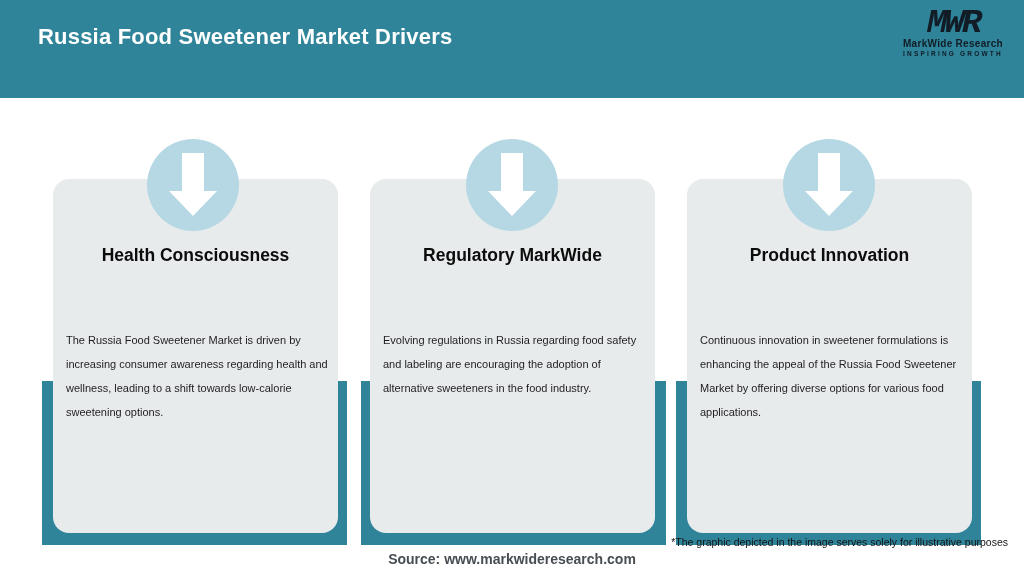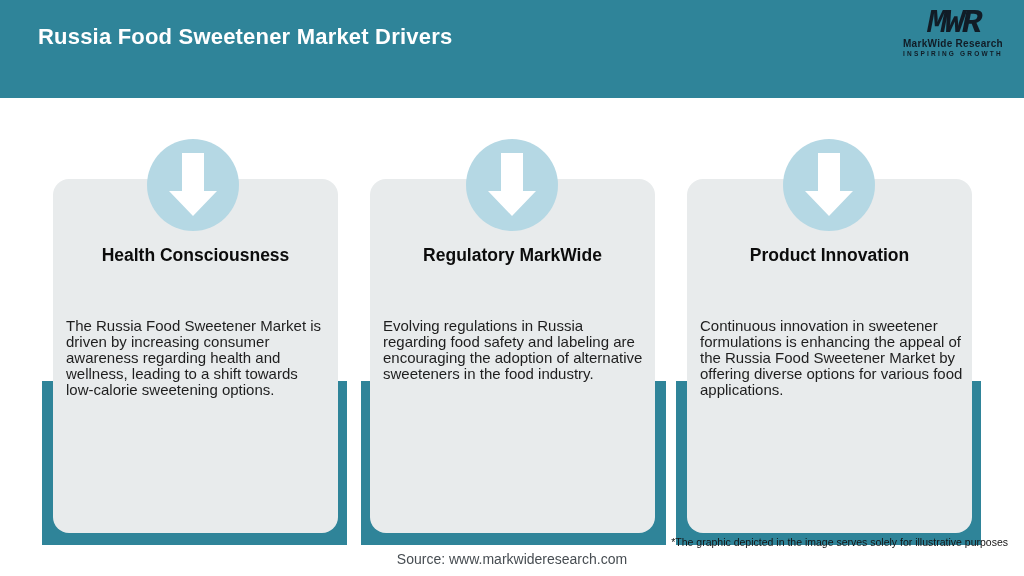--- a/index.html
+++ b/index.html
@@ -60,37 +60,37 @@
     border-radius:50%;
     background:var(--circle-blue);
   }
   .icon-circle svg{position:absolute;left:0;top:0;width:92px;height:92px;}
   .card-title{
     position:absolute;top:66px;left:0;width:100%;
     text-align:center;
     font-size:17.5px;font-weight:bold;color:#0c0c0c;
   }
   .card-body{
-    position:absolute;top:139px;left:13px;right:9px;
-    font-size:15px;line-height:16px;color:var(--text-dark);
+    position:absolute;top:149px;left:13px;right:9px;
+    font-size:11px;line-height:24px;color:var(--text-dark);
   }
   .col1 .back-bar{left:42px;}
   .col1 .card{left:53px;padding-left:12px;}
   .col1 .icon-circle{left:147px;}
   .col2 .back-bar{left:361px;}
   .col2 .card{left:370px;}
   .col2 .icon-circle{left:466px;}
   .col3 .back-bar{left:676px;}
   .col3 .card{left:687px;}
   .col3 .icon-circle{left:783px;}
   
   .source-text{
     position:absolute;left:0;top:551px;width:1024px;
     text-align:center;
-    font-size:14px;font-weight:normal;color:var(--source-gray);
+    font-size:14px;font-weight:bold;color:var(--source-gray);
   }
   .disclaimer-text{
     position:absolute;right:16px;top:536px;
     font-size:10.5px;color:#141414;
   }
 </style>
 </head>
 <body>
 
 <div class="header"></div>

